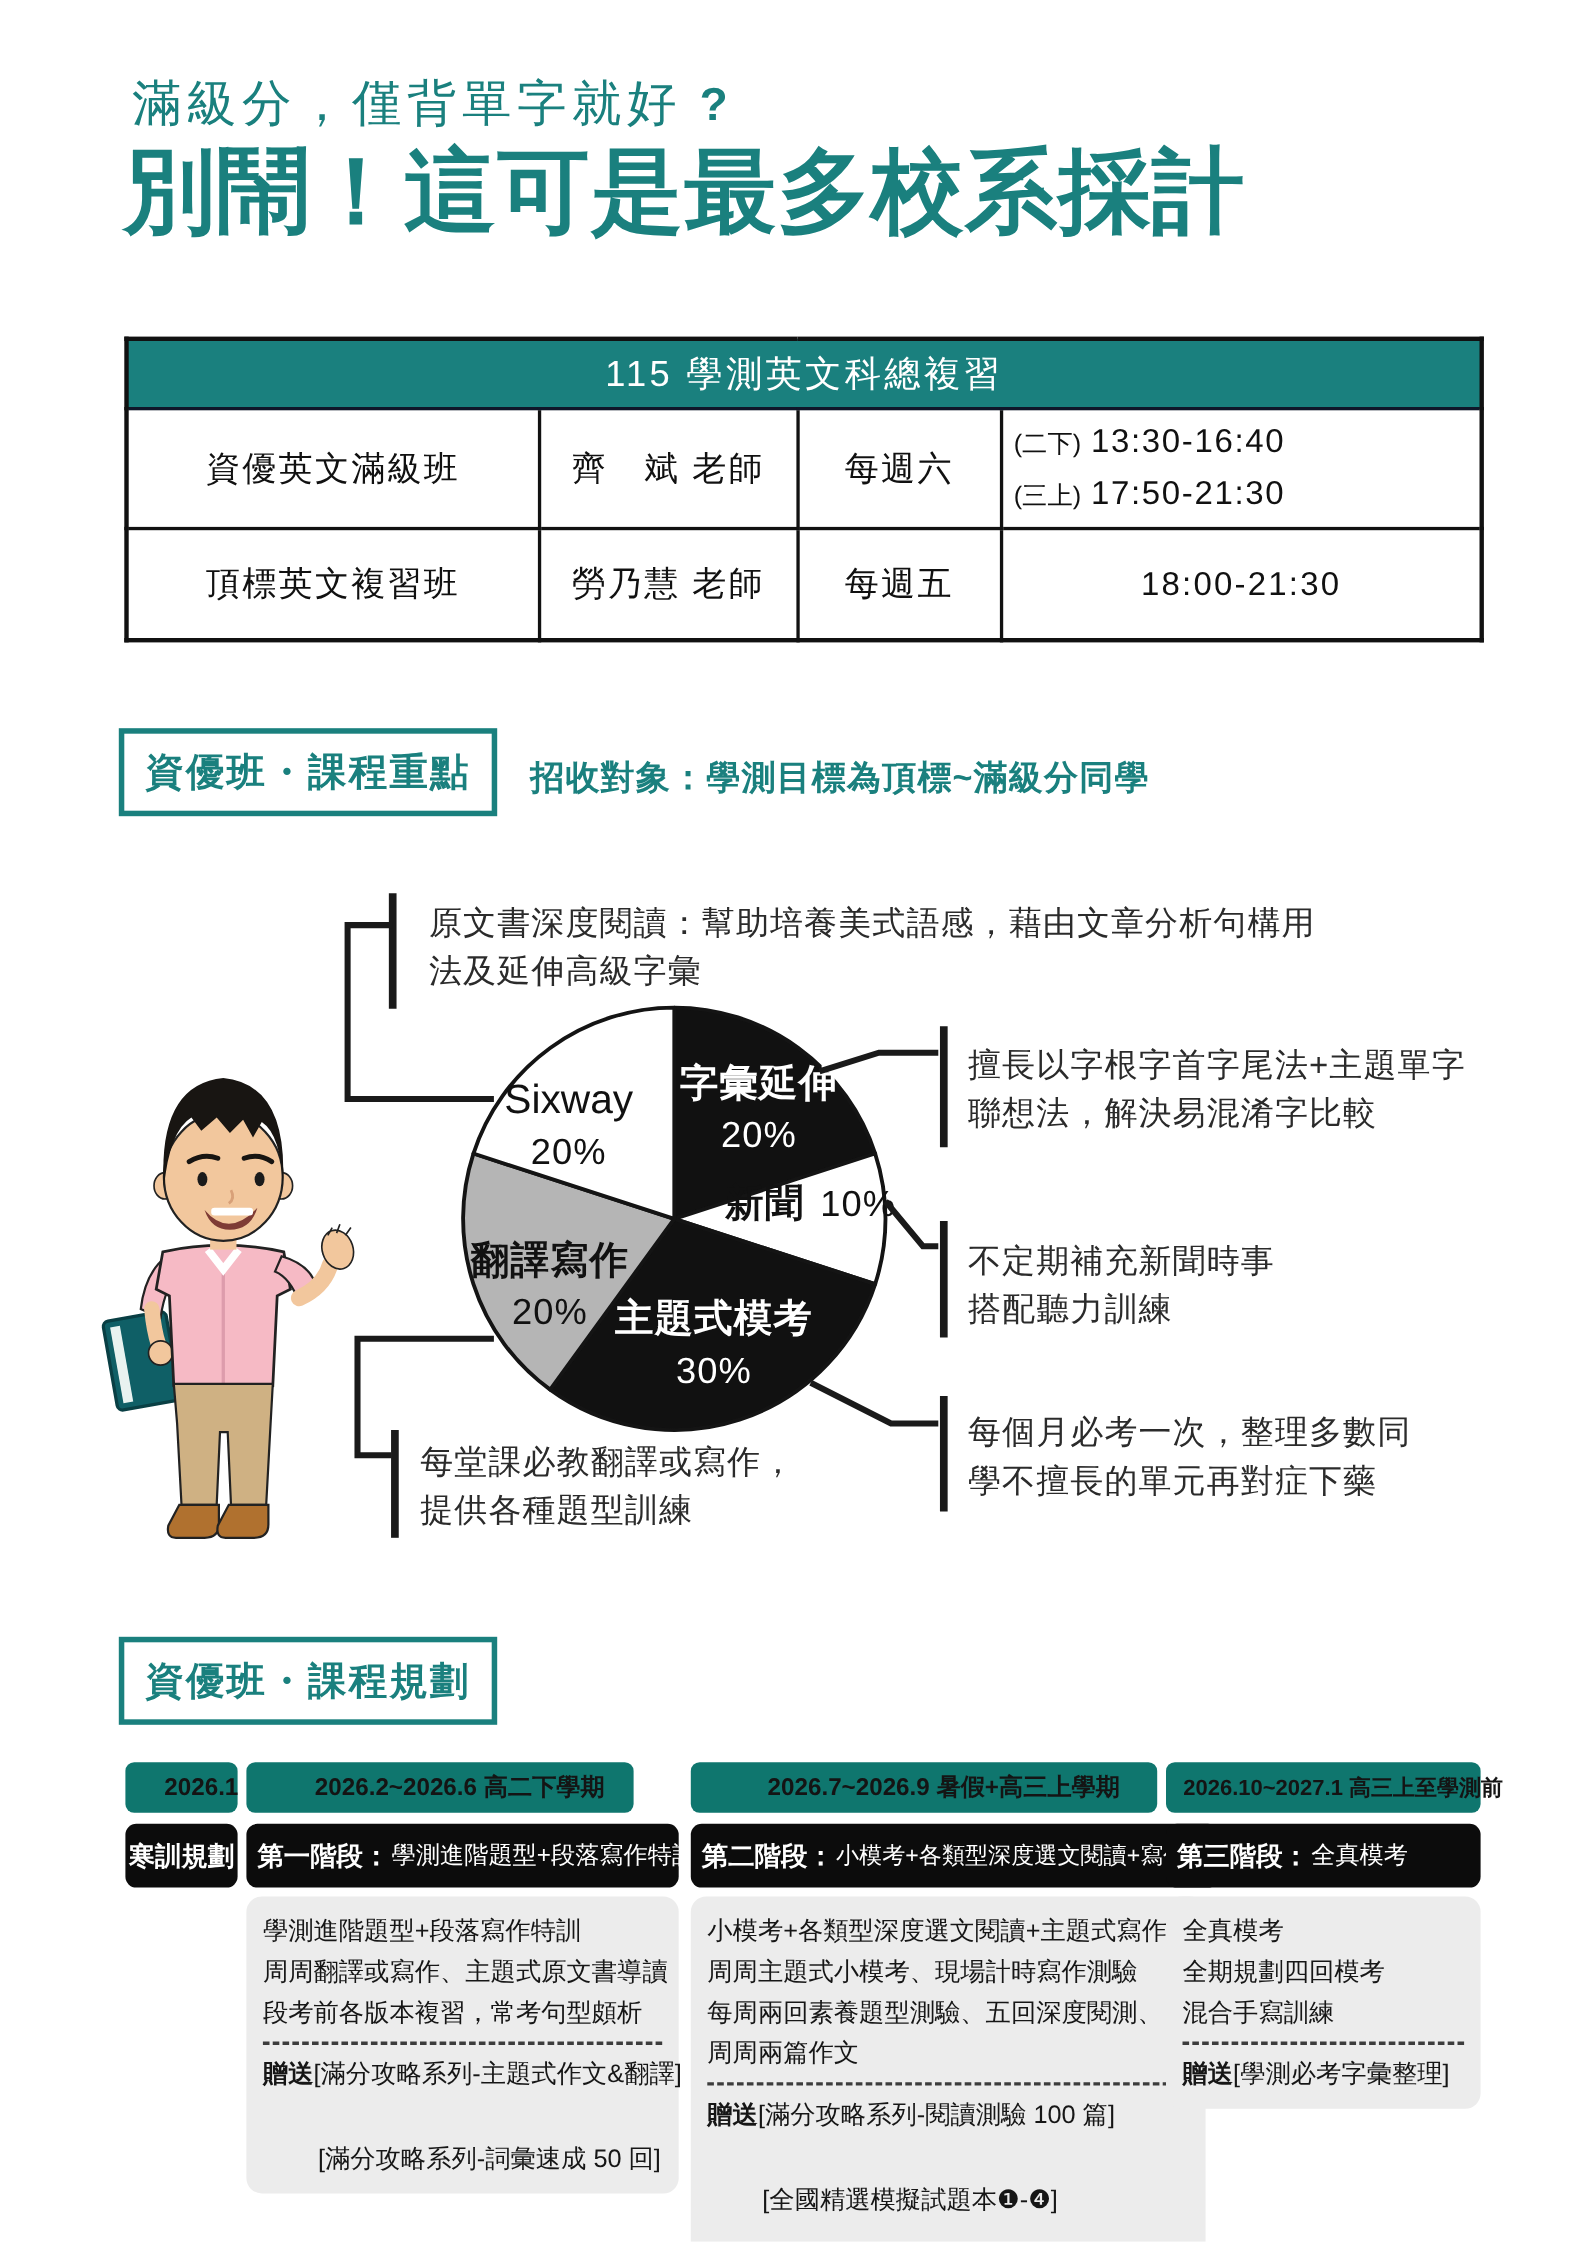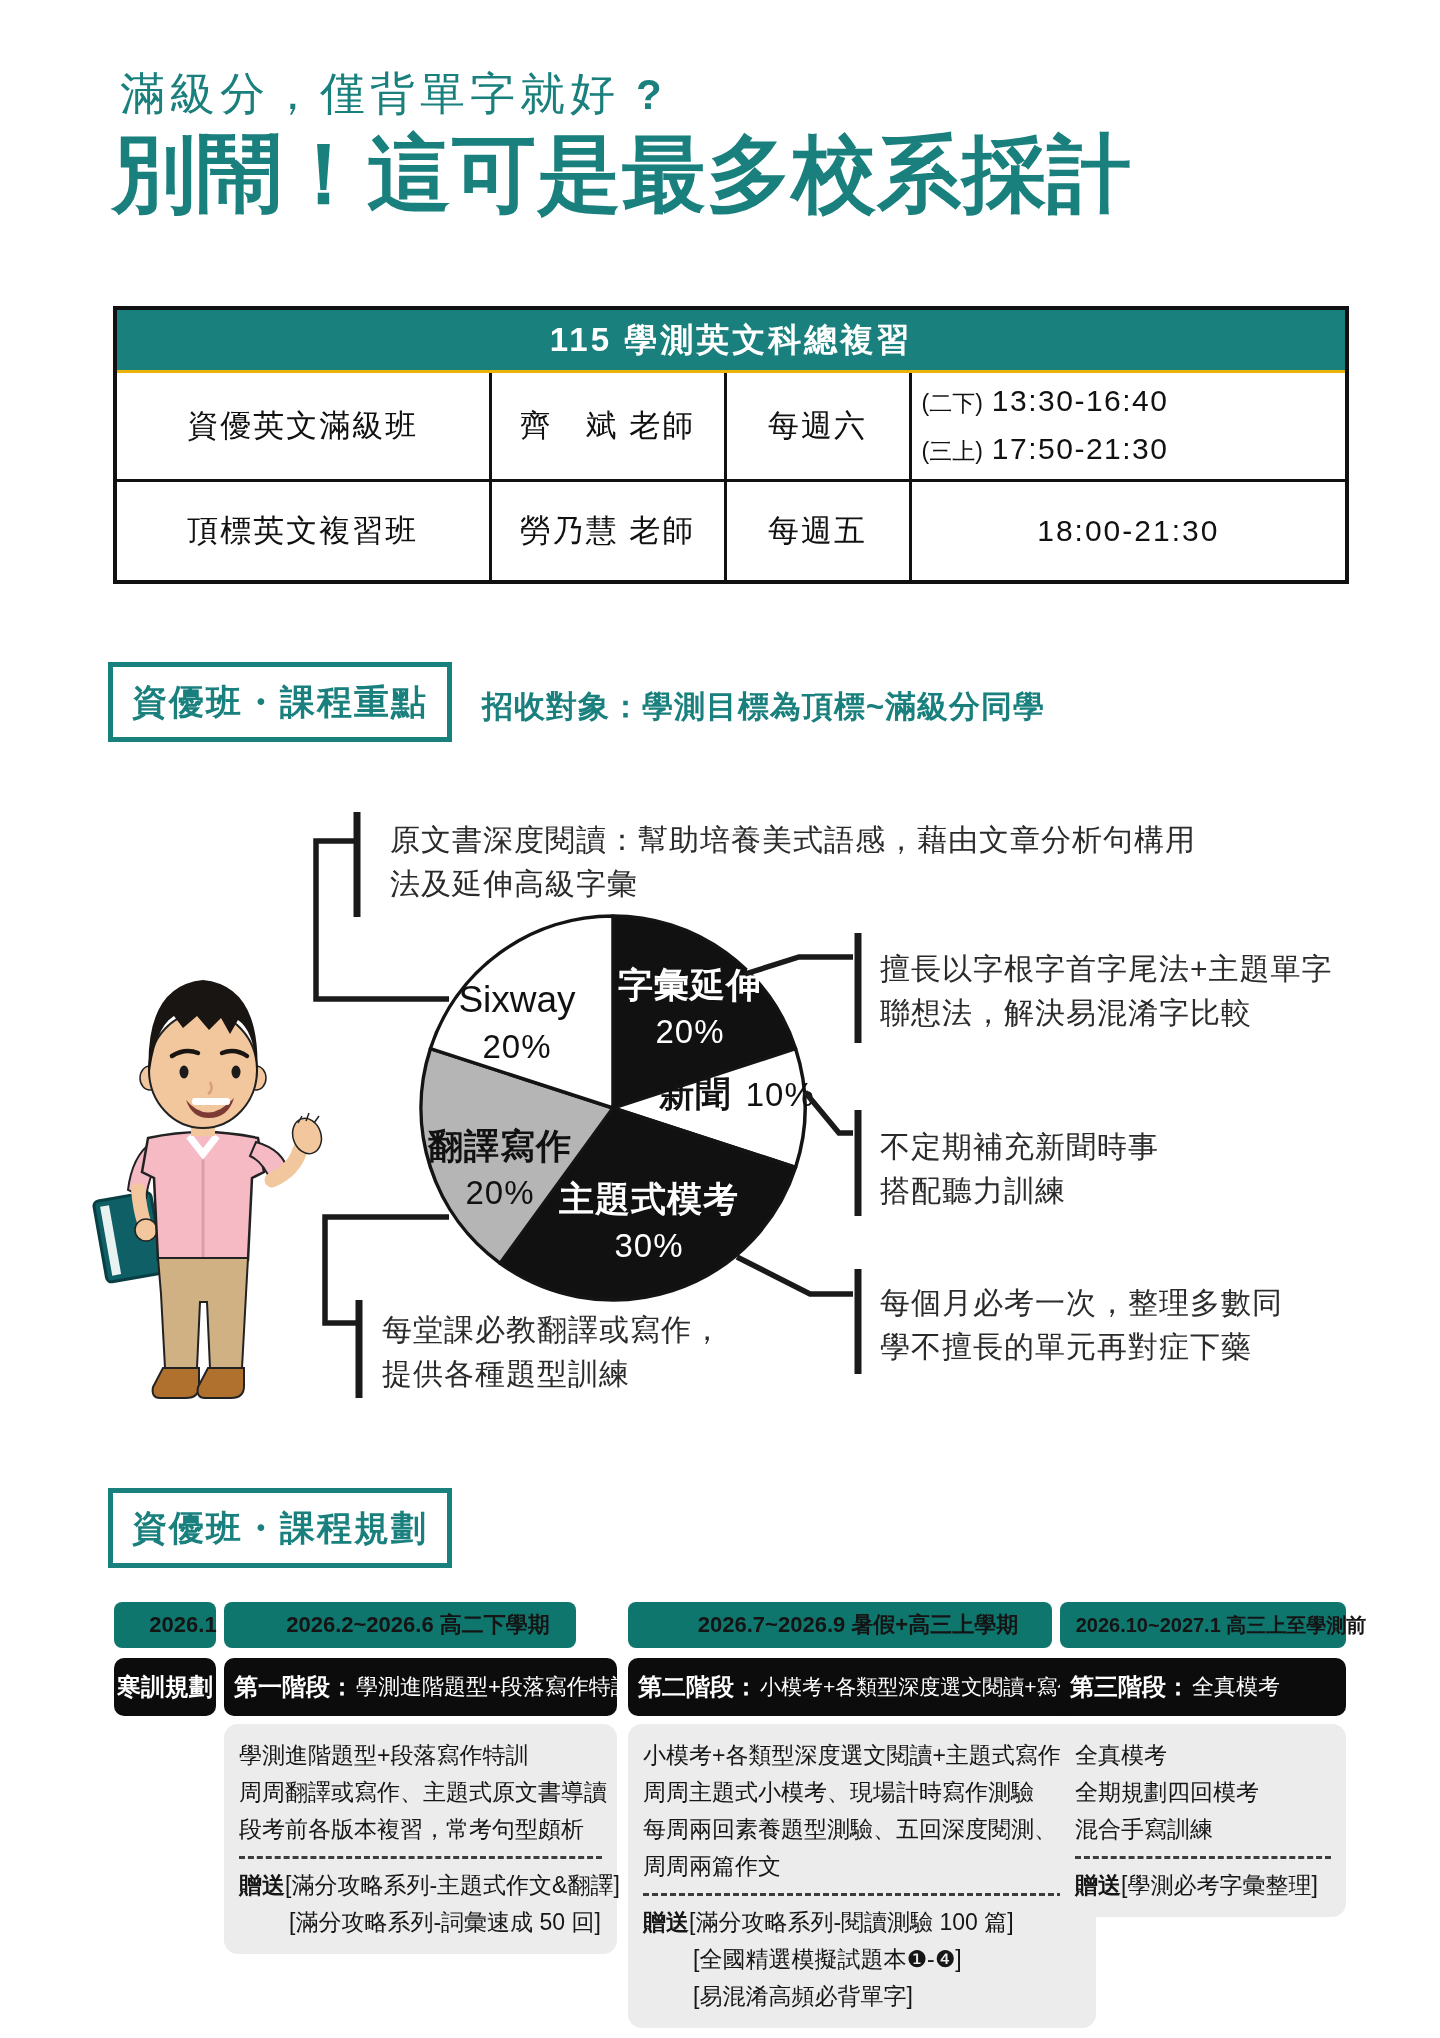--- a/index.html
+++ b/index.html
@@ -8,21 +8,21 @@
 
   
   .tagline{position:absolute;left:120px;top:64px;font-size:45px;color:#1A807E;letter-spacing:5px;}
   .tagline .q{font-weight:900;font-size:42px;margin-left:16px;letter-spacing:0;}
   .big-title{position:absolute;left:112px;top:118px;margin:0;font-size:84px;font-weight:900;color:#1A807E;
              font-family:"DejaVu Serif","Liberation Serif",serif;letter-spacing:1px;white-space:nowrap;}
 
   
   .schedule{position:absolute;left:113px;top:306px;width:1232px;border-collapse:collapse;table-layout:fixed;
             border:4px solid #111;text-align:center;color:#111;}
-  .schedule th{background:#1A807E;color:#fff;font-size:33px;font-weight:700;height:58px;letter-spacing:3px;border:3px solid #eab308;}
+  .schedule th{background:#1A807E;color:#fff;font-size:33px;font-weight:400;height:58px;letter-spacing:3px;border:3px solid #0f172a;}
   .schedule td{border:3px solid #111;font-size:31px;letter-spacing:2px;}
   .schedule tr.r1 td{height:104px;}
   .schedule tr.r2 td{height:96px;}
   td.times{text-align:left;padding-left:10px;letter-spacing:0;}
   .tl{display:flex;align-items:baseline;gap:9px;line-height:45px;}
   .tl .note{font-size:23px;}
   .tl .time{font-size:30px;letter-spacing:1.5px;}
   td.times-center{letter-spacing:0;}
   td.times-center .time{font-size:30px;letter-spacing:2px;}
 
@@ -78,21 +78,21 @@
   .pb4{left:1060px;width:286px;}
   .pb .st{font-weight:800;font-size:24px;margin-right:2px;}
   .pc{position:absolute;top:1724px;background:#ececec;border-radius:14px;font-size:23px;line-height:37px;
       color:#161616;padding:13px 15px;box-sizing:border-box;white-space:nowrap;}
   .pc2{left:224px;width:393px;}
   .pc3{left:628px;width:468px;}
   .pc4{left:1060px;width:286px;}
   .dash{border-top:3px dashed #3c3c3c;margin:8px 0;}
   .gift-line{display:flex;align-items:baseline;}
   .gift-line .gl{font-weight:800;}
-  .gift-line.indent{padding-left:50px;}
+  .gift-line.indent{padding-left:50px;margin-top:40px;}
 </style>
 </head>
 <body>
 
 <div class="page">
 
   <div class="tagline">
     <span>滿級分，僅背單字就好</span><span class="q">?</span>
   </div>
   <h1 class="big-title">別鬧！這可是最多校系採計</h1>

